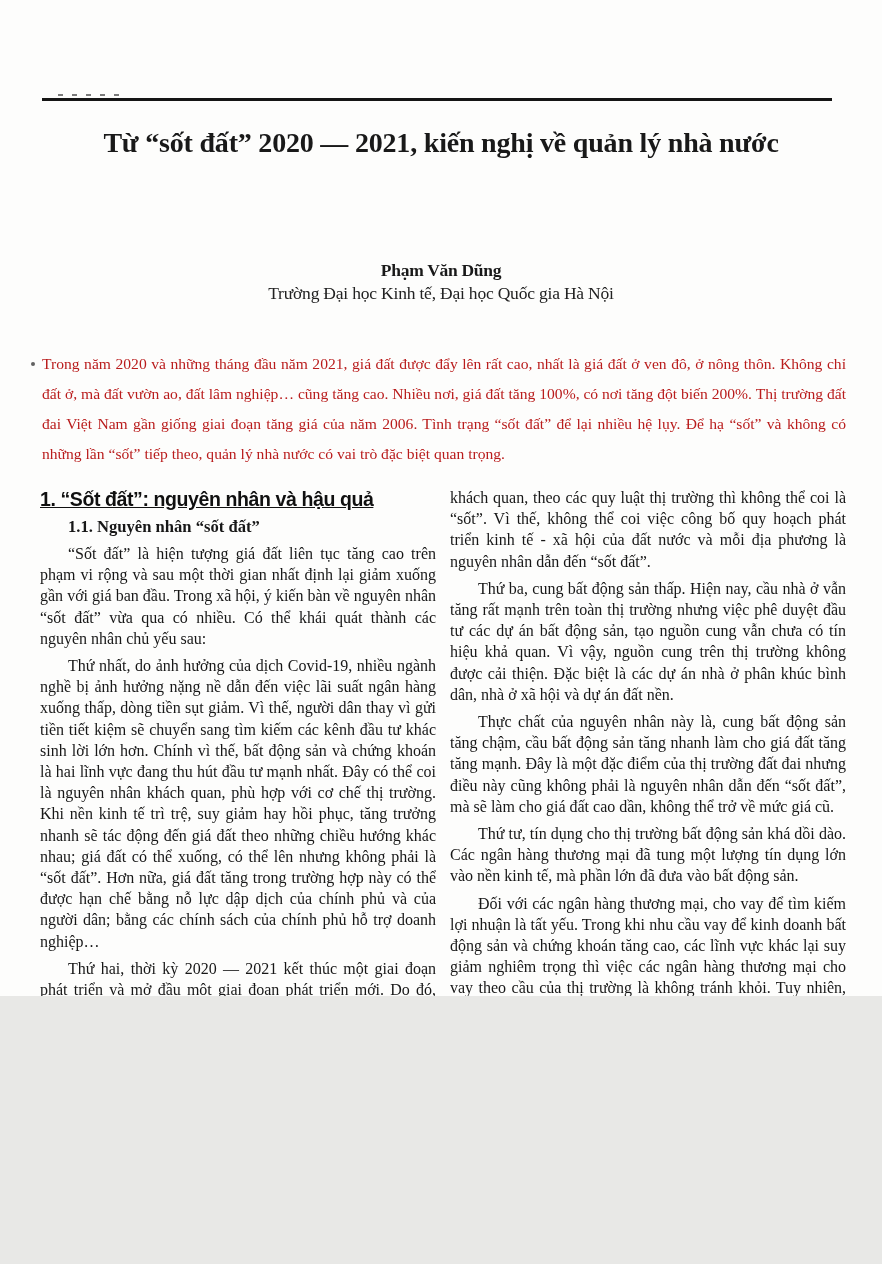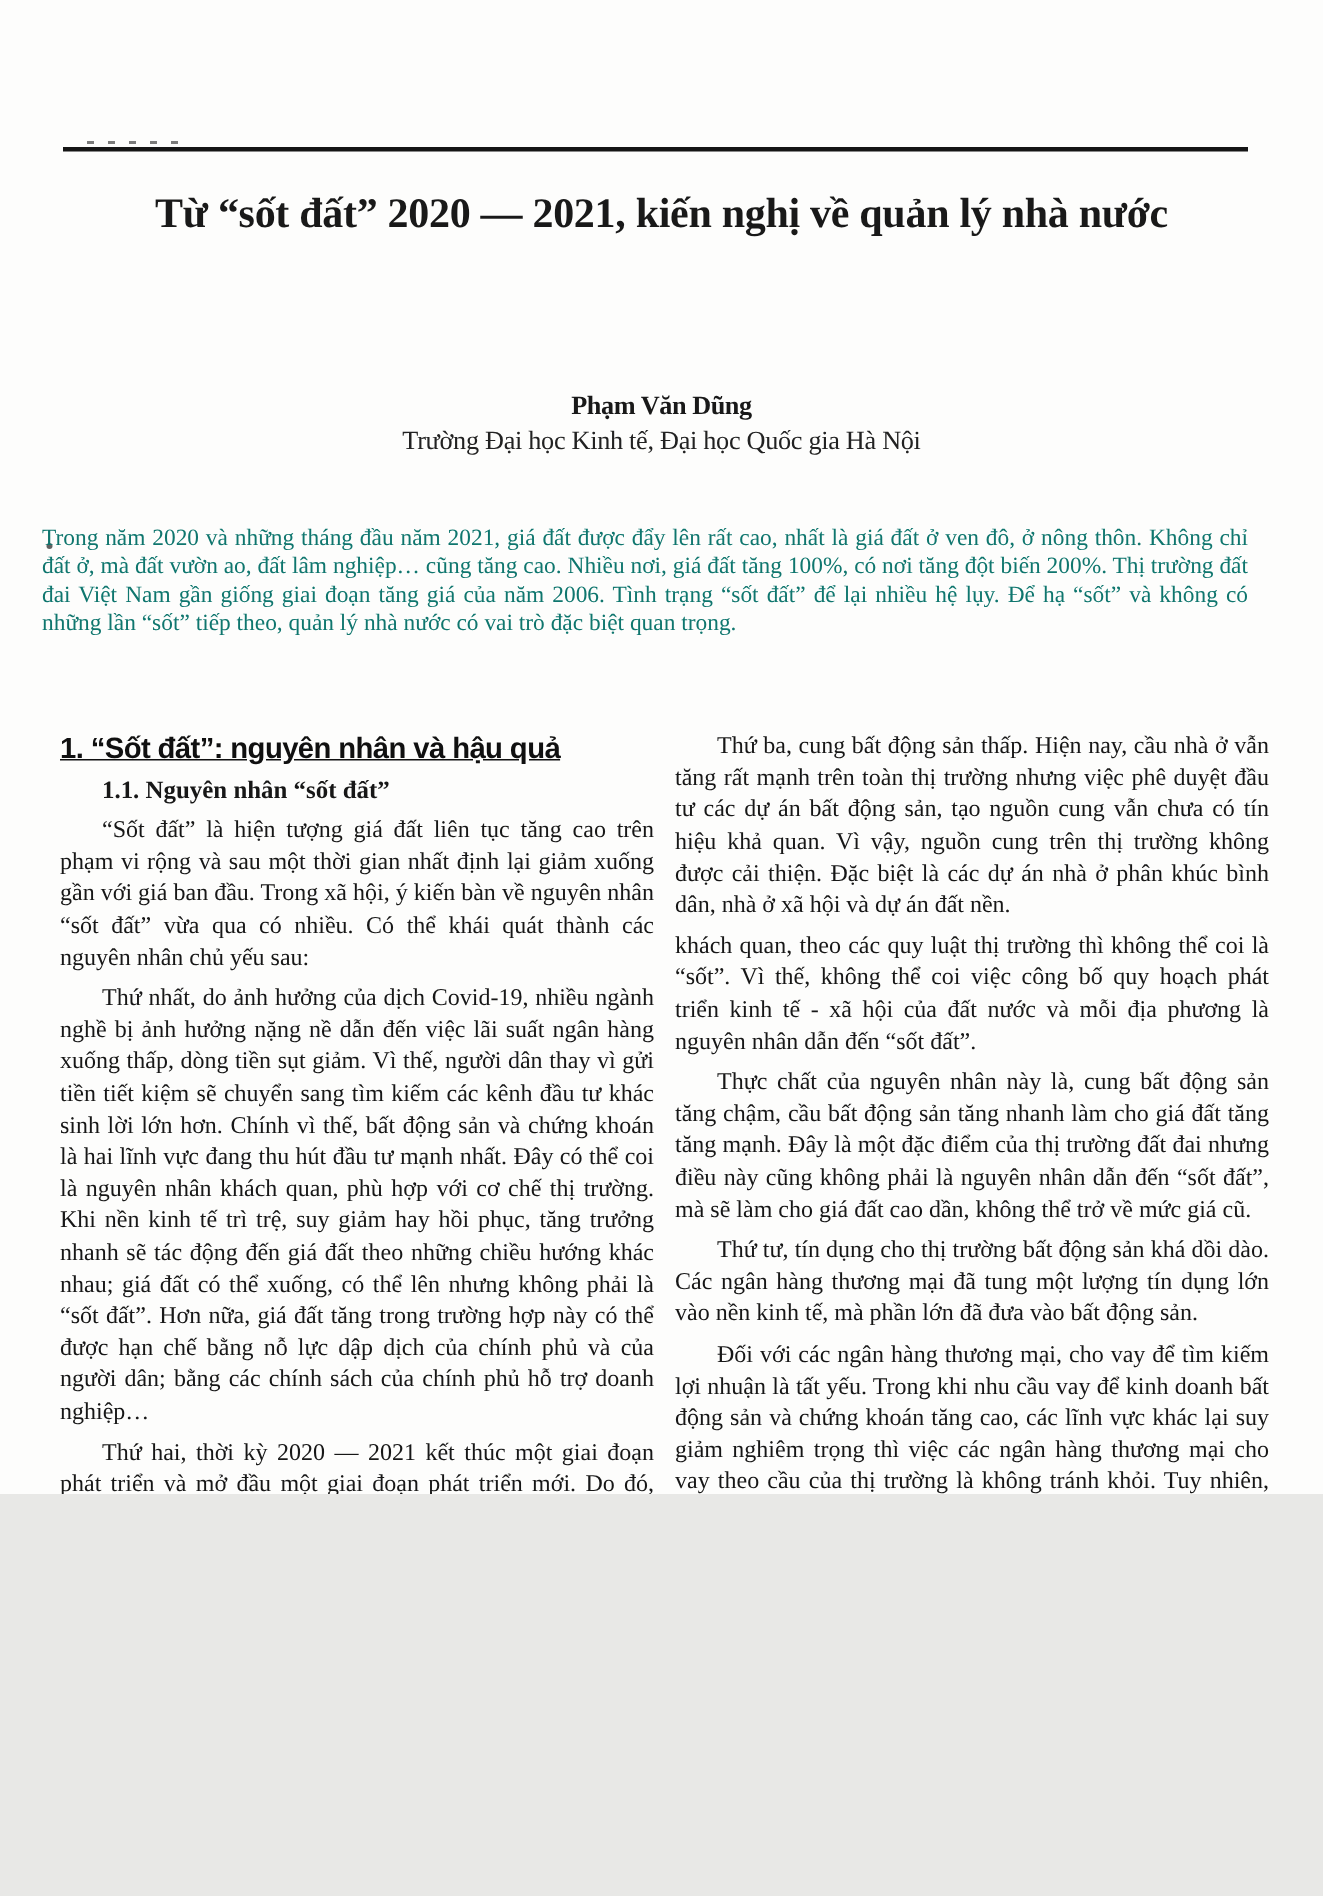--- a/index.html
+++ b/index.html
@@ -55,26 +55,26 @@
     line-height: 24px;
   }
   .affiliation {
     font-size: 17.5px;
     letter-spacing: -0.2px;
     line-height: 23px;
     color: #222;
   }
   .abstract {
     position: absolute;
-    left: 28px; top: 349px;
+    left: 42px; top: 349px;
     width: 804px;
     text-align: justify;
     font-size: 15.6px;
-    line-height: 19px;
-    color: #0f766e;
+    line-height: 30px;
+    color: #b91c1c;
   }
   .columns {
     position: absolute;
     left: 40px; top: 487px;
     width: 806px; height: 742px;
     display: flex;
     gap: 14px;
     overflow: hidden;
   }
   .col {
@@ -153,22 +153,22 @@
 
     <div class="col">
       <h2 class="section-heading">1. “Sốt đất”: nguyên nhân và hậu quả</h2>
       <h3 class="sub-heading">1.1. Nguyên nhân “sốt đất”</h3>
       <p>“Sốt đất” là hiện tượng giá đất liên tục tăng cao trên phạm vi rộng và sau một thời gian nhất định lại giảm xuống gần với giá ban đầu. Trong xã hội, ý kiến bàn về nguyên nhân “sốt đất” vừa qua có nhiều. Có thể khái quát thành các nguyên nhân chủ yếu sau:</p>
       <p>Thứ nhất, do ảnh hưởng của dịch Covid-19, nhiều ngành nghề bị ảnh hưởng nặng nề dẫn đến việc lãi suất ngân hàng xuống thấp, dòng tiền sụt giảm. Vì thế, người dân thay vì gửi tiền tiết kiệm sẽ chuyển sang tìm kiếm các kênh đầu tư khác sinh lời lớn hơn. Chính vì thế, bất động sản và chứng khoán là hai lĩnh vực đang thu hút đầu tư mạnh nhất. Đây có thể coi là nguyên nhân khách quan, phù hợp với cơ chế thị trường. Khi nền kinh tế trì trệ, suy giảm hay hồi phục, tăng trưởng nhanh sẽ tác động đến giá đất theo những chiều hướng khác nhau; giá đất có thể xuống, có thể lên nhưng không phải là “sốt đất”. Hơn nữa, giá đất tăng trong trường hợp này có thể được hạn chế bằng nỗ lực dập dịch của chính phủ và của người dân; bằng các chính sách của chính phủ hỗ trợ doanh nghiệp…</p>
       <p>Thứ hai, thời kỳ 2020 — 2021 kết thúc một giai đoạn phát triển và mở đầu một giai đoạn phát triển mới. Do đó, quy hoạch phát triển kinh tế - xã hội trung hạn và dài hạn, trong đó có quy hoạch đất đai tất yếu phải được thực hiện. Vì thế, khi các thông tin về các công trình mới sẽ được xây dựng; một số khu đất mới được quy hoạch, các nhà đầu tư, đầu cơ, người dân… sẽ có những đồn đoán về triển vọng của các vùng, khu đất. Nếu các dự đoán triển vọng là tốt đẹp, mọi người sẽ đổ xô vào mua và làm cho giá đất tăng nhanh. Thậm chí, ngay khi quy hoạch đất đai mới ở mức dự kiến thực hiện, giá đất đã được đẩy lên rất cao. Tuy nhiên, giá đất ở các khu quy hoạch tăng lên mang tính</p>
     </div>
 
     <div class="col">
+      <p style="text-indent:0">khách quan, theo các quy luật thị trường thì không thể coi là “sốt”. Vì thế, không thể coi việc công bố quy hoạch phát triển kinh tế - xã hội của đất nước và mỗi địa phương là nguyên nhân dẫn đến “sốt đất”.</p>
       <p>Thứ ba, cung bất động sản thấp. Hiện nay, cầu nhà ở vẫn tăng rất mạnh trên toàn thị trường nhưng việc phê duyệt đầu tư các dự án bất động sản, tạo nguồn cung vẫn chưa có tín hiệu khả quan. Vì vậy, nguồn cung trên thị trường không được cải thiện. Đặc biệt là các dự án nhà ở phân khúc bình dân, nhà ở xã hội và dự án đất nền.</p>
-      <p style="text-indent:0">khách quan, theo các quy luật thị trường thì không thể coi là “sốt”. Vì thế, không thể coi việc công bố quy hoạch phát triển kinh tế - xã hội của đất nước và mỗi địa phương là nguyên nhân dẫn đến “sốt đất”.</p>
       <p>Thực chất của nguyên nhân này là, cung bất động sản tăng chậm, cầu bất động sản tăng nhanh làm cho giá đất tăng tăng mạnh. Đây là một đặc điểm của thị trường đất đai nhưng điều này cũng không phải là nguyên nhân dẫn đến “sốt đất”, mà sẽ làm cho giá đất cao dần, không thể trở về mức giá cũ.</p>
       <p>Thứ tư, tín dụng cho thị trường bất động sản khá dồi dào. Các ngân hàng thương mại đã tung một lượng tín dụng lớn vào nền kinh tế, mà phần lớn đã đưa vào bất động sản.</p>
       <p>Đối với các ngân hàng thương mại, cho vay để tìm kiếm lợi nhuận là tất yếu. Trong khi nhu cầu vay để kinh doanh bất động sản và chứng khoán tăng cao, các lĩnh vực khác lại suy giảm nghiêm trọng thì việc các ngân hàng thương mại cho vay theo cầu của thị trường là không tránh khỏi. Tuy nhiên, tín dụng cho kinh doanh bất động sản và chứng khoán chỉ tăng lên khi cầu về tín dụng ở hai lĩnh vực này tăng cao, tức là “sốt đất” xuất hiện sẽ làm tín dụng cho mua đất mới tăng lên chứ không phải ngược lại. Khi tín dụng cho kinh doanh đất tăng lên sẽ góp phần đẩy giá đất lên cao hơn nữa. Như vậy, tăng trưởng tín dụng cho kinh doanh đất chỉ là nguyên nhân thứ phát góp phần gây ra “sốt đất”.</p>
     </div>
 
   </div>
 
   <div class="footer-journal">KINH TẾ CHÂU Á - THÁI BÌNH DƯƠNG  (THÁNG 5 / 2021)</div>
   <div class="footer-rule"></div>
   <div class="page-number">65</div>

